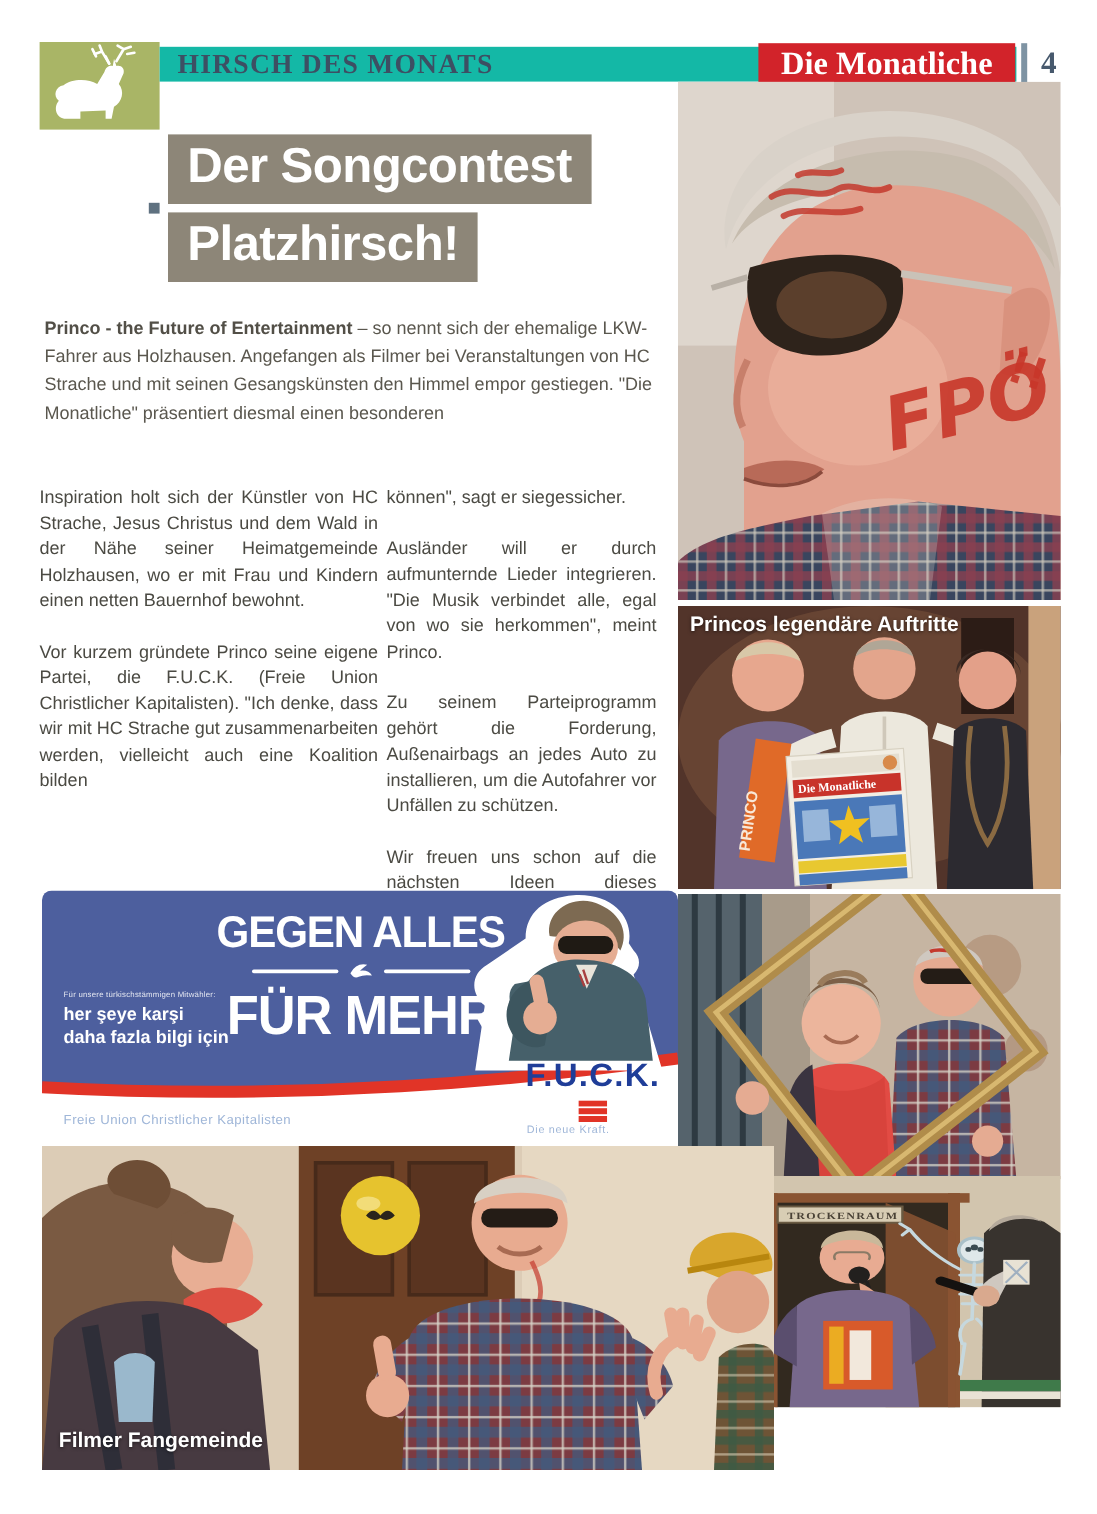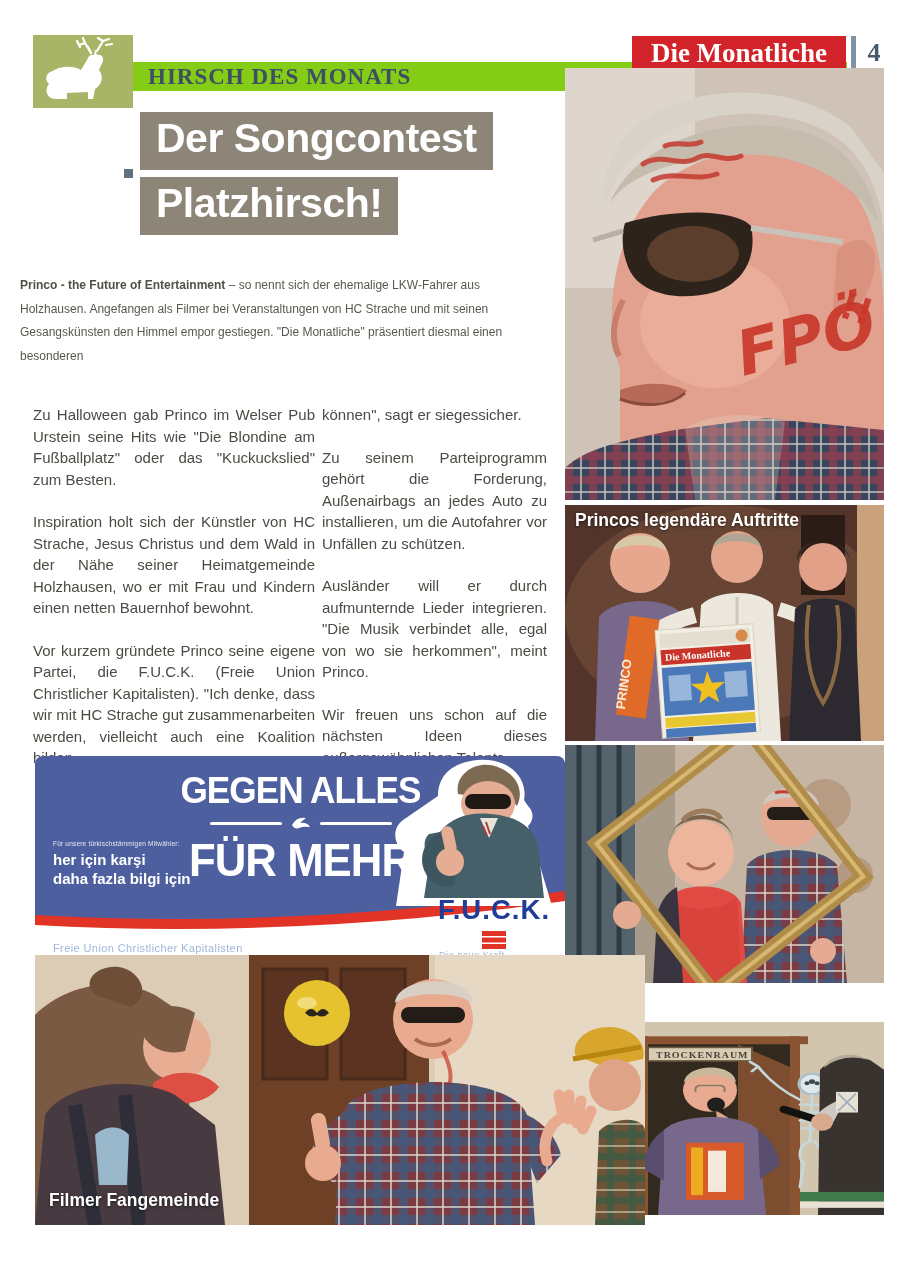--- a/index.html
+++ b/index.html
@@ -3,58 +3,58 @@
 <meta charset="utf-8">
 <style>
   * { margin:0; padding:0; box-sizing:border-box; }
   html,body { background:#ffffff; }
   body { width:914px; height:1262px; position:relative; font-family:"Liberation Sans", sans-serif; overflow:hidden; }
 
   .abs { position:absolute; }
 
   
   .logo-box { left:33px; top:35px; width:100px; height:73px; background:#a9b566; }
-  .header-bar { left:133px; top:39px; width:714px; height:29px; background:#84cc16; display:flex; align-items:center; padding-left:15px;margin-top:23px; }
+  .header-bar { left:133px; top:39px; width:714px; height:29px; background:#14b8a6; display:flex; align-items:center; padding-left:15px; }
   .header-title { font-family:"Liberation Serif", serif; font-weight:bold; font-size:23px; letter-spacing:1px; color:#3d4f63; }
   .brand-box { left:632px; top:36px; width:214px; height:34px; background:#d2232a; display:flex; align-items:center; justify-content:center; }
   .brand-title { font-family:"Liberation Serif", serif; font-weight:bold; font-size:27px; color:#ffffff; }
   .pagenum-divider { left:851px; top:36px; width:5px; height:34px; background:#7e93a3; }
   .page-number { left:858px; top:36px; width:32px; height:34px; display:flex; align-items:center; justify-content:center;
                  font-family:"Liberation Serif", serif; font-weight:bold; font-size:26px; color:#47596d; }
 
   
   .hl-block { background:#8d8678; color:#ffffff; font-weight:bold; font-size:41px; letter-spacing:-0.5px;
               padding:5px 16px 10px 16px; white-space:nowrap; line-height:1.05; }
   .hl1 { left:140px; top:112px; }
   .hl2 { left:140px; top:177px; }
   .hl-square { left:124px; top:169px; width:9px; height:9px; background:#5f7180; }
 
   
-  .intro { left:20px; top:262px; width:527px; font-size:12px; line-height:23.5px; color:#5a574e;margin-top:12px; }
+  .intro { left:37px; top:262px; width:527px; font-size:15px; line-height:23.5px; color:#5a574e; }
   .intro b { color:#524f47; }
   .col { top:404px; color:#4b4a43; font-size:15px; line-height:21.5px; text-align:justify; }
   .col p { margin-bottom:21px; }
   .col-left  { left:33px;  width:282px; }
   .col-right { left:322px; width:225px; }
 
   
   .photo { overflow:hidden; }
   .photo svg { display:block; width:100%; height:100%; }
   .photo-face  { left:565px; top:68px;  width:319px; height:432px; }
   .photo-group { left:565px; top:505px; width:319px; height:236px; }
   .photo-frame { left:565px; top:745px; width:319px; height:238px; }
   .photo-crowd { left:35px;  top:955px; width:610px; height:270px; z-index:2; }
-  .photo-stage { left:588px; top:1022px; width:296px; height:193px; z-index:1; }
+  .photo-stage { left:588px; top:980px; width:296px; height:193px; z-index:1; }
   .photo-caption { position:absolute; color:#ffffff; font-weight:bold; font-size:17.5px;
                    text-shadow:0 1px 3px rgba(0,0,0,0.55); z-index:5; }
   .cap-top { left:10px; top:5px; }
   .cap-bottom { left:14px; bottom:14px; }
 
   
-  .banner { left:35px; top:742px; width:530px; height:211px;margin-top:14px; }
+  .banner { left:35px; top:742px; width:530px; height:211px; }
   .banner > svg.bnr-bg { position:absolute; left:0; top:0; width:530px; height:211px; }
   .slogans { position:absolute; left:118px; top:14px; width:295px; text-align:center; color:#ffffff; }
   .slogan1 { font-size:37px; font-weight:bold; letter-spacing:-1px; transform:scaleX(0.95); }
   .dove-row { display:flex; align-items:center; justify-content:center; gap:8px; margin:2px 0 0 0; height:18px; }
   .dove-row .rule { height:3px; width:72px; background:#ffffff; border-radius:2px; }
   .slogan2 { font-size:46px; font-weight:bold; letter-spacing:-1px; transform:scaleX(0.95); margin-top:1px; }
   .side-note { position:absolute; left:18px; top:84px; color:#ffffff; }
   .side-note .tiny { font-size:6.5px; opacity:0.85; margin-bottom:3px; letter-spacing:0.2px; }
   .side-note .line { font-size:15px; font-weight:bold; line-height:19px; }
   .banner-footer { position:absolute; left:18px; bottom:13px; color:#9fb6d8; font-size:11px; letter-spacing:0.4px; }
@@ -114,28 +114,27 @@
 <div class="abs pagenum-divider"></div>
 <div class="abs page-number">4</div>
 
 <div class="abs hl-block hl1">Der Songcontest</div>
 <div class="abs hl-block hl2">Platzhirsch!</div>
 <div class="abs hl-square"></div>
 
 <p class="abs intro"><b>Princo - the Future of Entertainment</b><span> – so nennt sich der ehemalige LKW-Fahrer aus Holzhausen. Angefangen als Filmer bei Veranstaltungen von HC Strache und mit seinen Gesangskünsten den Himmel empor gestiegen. "Die Monatliche" präsentiert diesmal einen besonderen</span></p>
 
 <div class="abs col col-left">
-  <p>Zu Halloween gab Princo im Welser Pub Urstein seine Hits wie "Die Blondine am Fußballplatz" oder das "Kuckuckslied" zum Besten.</p>
   <p>Inspiration holt sich der Künstler von HC Strache, Jesus Christus und dem Wald in der Nähe seiner Heimatgemeinde Holzhausen, wo er mit Frau und Kindern einen netten Bauernhof bewohnt.</p>
   <p>Vor kurzem gründete Princo seine eigene Partei, die F.U.C.K. (Freie Union Christlicher Kapitalisten). "Ich denke, dass wir mit HC Strache gut zusammenarbeiten werden, vielleicht auch eine Koalition bilden</p>
 </div>
 <div class="abs col col-right">
   <p>können", sagt er siegessicher.</p>
+  <p>Ausländer will er durch aufmunternde Lieder integrieren. "Die Musik verbindet alle, egal von wo sie herkommen", meint Princo.</p>
   <p>Zu seinem Parteiprogramm gehört die Forderung, Außenairbags an jedes Auto zu installieren, um die Autofahrer vor Unfällen zu schützen.</p>
-  <p>Ausländer will er durch aufmunternde Lieder integrieren. "Die Musik verbindet alle, egal von wo sie herkommen", meint Princo.</p>
   <p>Wir freuen uns schon auf die nächsten Ideen dieses außergewöhnlichen Talents.</p>
 </div>
 
 <div class="abs photo photo-face">
   <svg viewBox="0 0 319 432" preserveAspectRatio="none">
     <rect width="319" height="432" fill="#cfc3b8"></rect>
     <rect width="130" height="220" fill="#ded6cd"></rect>
     <path d="M55,432 L55,300 C38,258 48,175 80,135 C112,88 195,68 252,95 C305,118 319,180 319,260 L319,432 Z" fill="#e2a18e"></path>
     <ellipse cx="150" cy="255" rx="75" ry="65" fill="#ecb4a0" opacity="0.65"></ellipse>
     <path d="M40,140 C58,62 160,28 242,55 C292,72 314,112 319,165 L319,105 L285,58 C225,12 120,14 68,60 C44,84 35,114 40,140 Z" fill="#d9d2c9"></path>
@@ -265,21 +264,21 @@
       <span class="rule"></span>
       <svg width="22" height="16" viewBox="0 0 22 16">
         <path d="M2,10 Q7,1 16,3 Q12,6 10,8 Q17,7 20,12 Q13,11 9,13 Q5,15 2,10 Z" fill="#ffffff"></path>
       </svg>
       <span class="rule"></span>
     </div>
     <div class="slogan2">FÜR MEHR</div>
   </div>
   <div class="side-note">
     <div class="tiny">Für unsere türkischstämmigen Mitwähler:</div>
-    <div class="line">her için karşi</div>
+    <div class="line">her şeye karşi</div>
     <div class="line">daha fazla bilgi için</div>
   </div>
   <div class="banner-footer">Freie Union Christlicher Kapitalisten</div>
   <div class="fuck-logo">
     <div class="fuck-row">
       <span class="fuck-text">F.U.C.K.</span>
       <svg width="24" height="18" viewBox="0 0 24 18">
         <rect width="24" height="5" fill="#e13427"></rect>
         <rect y="6.5" width="24" height="5" fill="#e13427"></rect>
         <rect y="13" width="24" height="5" fill="#e13427"></rect>

